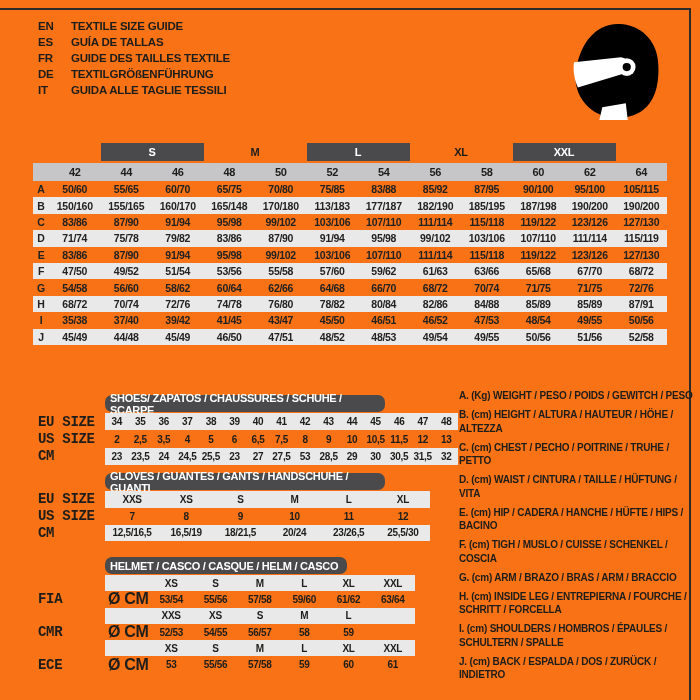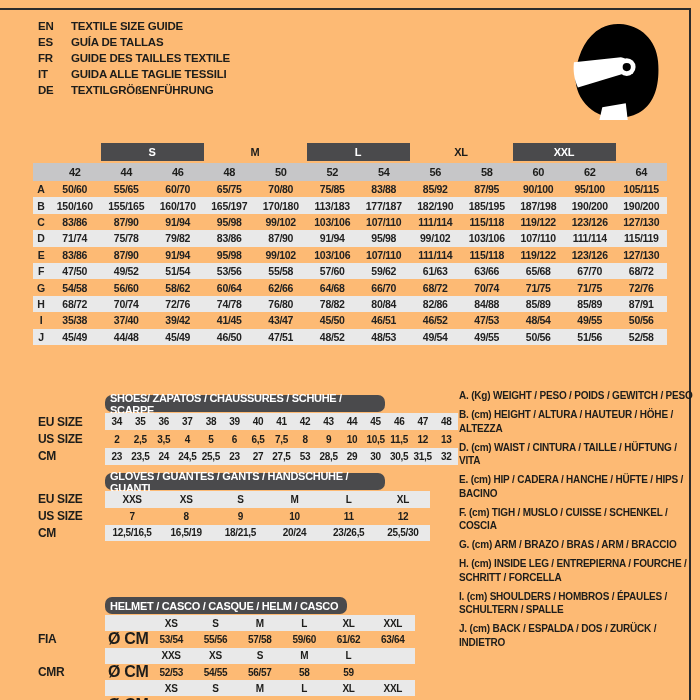--- a/index.html
+++ b/index.html
@@ -1,17 +1,17 @@
 <!DOCTYPE html>
 <html style="--dark: #4a4a4c; --band: #c6c6c8; --stripe: #e9e9e9; --border: #2b2b2b;"><head>
 <meta charset="utf-8">
 <style>
   html,body{margin:0;padding:0;}
   body{width:700px;height:700px;background:#fff;font-family:"Liberation Sans",sans-serif;color:#1d1d1b;}
-  .page{position:relative;width:700px;height:700px;overflow:hidden;background:#fdba74;}
+  .page{position:relative;width:700px;height:700px;overflow:hidden;background:#f97316;}
   .frame-top{position:absolute;left:0;top:8px;width:691px;height:2px;background:var(--border,#2b2b2b);}
   .frame-right{position:absolute;left:689px;top:8px;width:2px;height:692px;background:var(--border,#2b2b2b);}
 
   
   .lang-header{position:absolute;left:38px;top:18px;}
   .lang-row{display:flex;height:16px;align-items:center;font-size:11.5px;font-weight:bold;letter-spacing:-0.2px;}
   .lang-code{display:inline-block;width:33px;}
   .helmet-icon{position:absolute;left:572px;top:22px;width:88px;height:98px;}
 
   
@@ -24,21 +24,21 @@
   .letter,.val{height:16.4px;font-size:10.5px;color:#222;}
   .stripe{background:var(--stripe,#e9e9e9);}
 
   
   .sec-table{position:absolute;display:grid;font-weight:bold;letter-spacing:-0.3px;}
   .shoes-table{left:38px;top:395px;width:420px;grid-template-columns:67px repeat(15,1fr);}
   .gloves-table{left:38px;top:473px;width:392px;grid-template-columns:67px repeat(6,1fr);}
   .helmet-table{left:38px;top:557px;width:377px;grid-template-columns:67px 44px repeat(6,1fr);}
   .titlebar{grid-column:2 / -1;height:17px;margin-bottom:1px;background:var(--dark,#4a4a4c);
     color:#fff;font-size:11px;display:flex;align-items:center;padding-left:5px;box-sizing:border-box;border-radius:7px;}
-  .seclabel{height:17.4px;justify-content:flex-start;font-size:12px;}
+  .seclabel{height:17.4px;justify-content:flex-start;font-size:14px;font-family:Liberation Mono, monospace;}
   .secval{height:17.4px;font-size:10px;}
   .gloves-table .seclabel,.gloves-table .secval{height:16.8px;}
   .helmet-table .seclabel,.helmet-table .secval,.helmet-table .hmhead,.helmet-table .unit{height:16.3px;}
   .hmhead{font-size:10px;}
   .unit{justify-content:flex-start;padding-left:3px;font-size:16px;}
 
   
   .legend{position:absolute;left:459px;top:389px;width:238px;font-size:10px;font-weight:bold;
     letter-spacing:-0.2px;line-height:13.5px;}
   .legend-item{margin-bottom:5.5px;}
@@ -57,26 +57,26 @@
     </div>
     <div class="lang-row">
       <span class="lang-code">ES</span>
       <span class="lang-title">GUÍA DE TALLAS</span>
     </div>
     <div class="lang-row">
       <span class="lang-code">FR</span>
       <span class="lang-title">GUIDE DES TAILLES TEXTILE</span>
     </div>
     <div class="lang-row">
+      <span class="lang-code">DE</span>
+      <span class="lang-title">TEXTILGRÖßENFÜHRUNG</span>
+    </div>
+    <div class="lang-row">
       <span class="lang-code">IT</span>
       <span class="lang-title">GUIDA ALLE TAGLIE TESSILI</span>
-    </div>
-    <div class="lang-row">
-      <span class="lang-code">DE</span>
-      <span class="lang-title">TEXTILGRÖßENFÜHRUNG</span>
     </div>
   </div>
 
   <svg class="helmet-icon" viewBox="0 0 90 100" aria-hidden="true">
     <path d="M49 2 C70 3 86 18 88 40 C90 63 85 84 68 93 C51 102 30 99 17 87 C6 77 2 63 4 49 C7 31 15 14 30 6 C36 3 42 1.7 49 2 Z" fill="#000"></path>
     <path d="M2 41 L50 36 C56 37 59 41 58 46 L55 52 L6 67 C2 58 1 49 2 41 Z" fill="#fff"></path>
     <path d="M28 100 L31 87 L55 83 L57 100 Z" fill="#fff"></path>
     <circle cx="56" cy="46" r="9" fill="#fff"></circle>
     <circle cx="56" cy="46" r="4.2" fill="#000"></circle>
   </svg>
@@ -112,21 +112,21 @@
       <div class="cell val">83/88</div>
       <div class="cell val">85/92</div>
       <div class="cell val">87/95</div>
       <div class="cell val">90/100</div>
       <div class="cell val">95/100</div>
       <div class="cell val">105/115</div>
       <div class="cell letter stripe">B</div>
       <div class="cell val stripe">150/160</div>
       <div class="cell val stripe">155/165</div>
       <div class="cell val stripe">160/170</div>
-      <div class="cell val stripe">165/197</div>
+      <div class="cell val stripe">165/148</div>
       <div class="cell val stripe">170/180</div>
       <div class="cell val stripe">113/183</div>
       <div class="cell val stripe">177/187</div>
       <div class="cell val stripe">182/190</div>
       <div class="cell val stripe">185/195</div>
       <div class="cell val stripe">187/198</div>
       <div class="cell val stripe">190/200</div>
       <div class="cell val stripe">190/200</div>
       <div class="cell letter">C</div>
       <div class="cell val">83/86</div>
@@ -306,21 +306,21 @@
       <div class="cell seclabel">CM</div>
       <div class="cell secval stripe">12,5/16,5</div>
       <div class="cell secval stripe">16,5/19</div>
       <div class="cell secval stripe">18/21,5</div>
       <div class="cell secval stripe">20/24</div>
       <div class="cell secval stripe">23/26,5</div>
       <div class="cell secval stripe">25,5/30</div>
     </div>
   <div class="sec-table helmet-table" id="helmetTable">
       <div class="cell"></div>
-      <div class="titlebar" style="width: 242px; margin-top: 40px;">HELMET / CASCO / CASQUE / HELM / CASCO</div>
+      <div class="titlebar" style="width: 242px;">HELMET / CASCO / CASQUE / HELM / CASCO</div>
       <div class="cell seclabel"></div>
       <div class="cell hmhead stripe"></div>
       <div class="cell hmhead stripe">XS</div>
       <div class="cell hmhead stripe">S</div>
       <div class="cell hmhead stripe">M</div>
       <div class="cell hmhead stripe">L</div>
       <div class="cell hmhead stripe">XL</div>
       <div class="cell hmhead stripe">XXL</div>
       <div class="cell seclabel">FIA</div>
       <div class="cell unit">Ø CM</div>
@@ -360,20 +360,21 @@
       <div class="cell secval">55/56</div>
       <div class="cell secval">57/58</div>
       <div class="cell secval">59</div>
       <div class="cell secval">60</div>
       <div class="cell secval">61</div>
     </div>
 
   <div class="legend" id="legend">
       <div class="legend-item">A. (Kg) WEIGHT / PESO / POIDS / GEWITCH / PESO</div>
       <div class="legend-item">B. (cm) HEIGHT / ALTURA / HAUTEUR / HÖHE / ALTEZZA</div>
+      <div class="legend-item">C. (cm) CHEST / PECHO / POITRINE / TRUHE / PETTO</div>
       <div class="legend-item">D. (cm) WAIST / CINTURA / TAILLE / HÜFTUNG / VITA</div>
       <div class="legend-item">E. (cm) HIP / CADERA / HANCHE / HÜFTE / HIPS / BACINO</div>
       <div class="legend-item">F. (cm) TIGH / MUSLO / CUISSE / SCHENKEL / COSCIA</div>
       <div class="legend-item">G. (cm) ARM / BRAZO / BRAS / ARM / BRACCIO</div>
       <div class="legend-item">H. (cm) INSIDE LEG / ENTREPIERNA / FOURCHE / SCHRITT / FORCELLA</div>
       <div class="legend-item">I. (cm) SHOULDERS / HOMBROS / ÉPAULES / SCHULTERN / SPALLE</div>
       <div class="legend-item">J. (cm) BACK / ESPALDA / DOS / ZURÜCK / INDIETRO</div>
     </div>
 </div>
 

